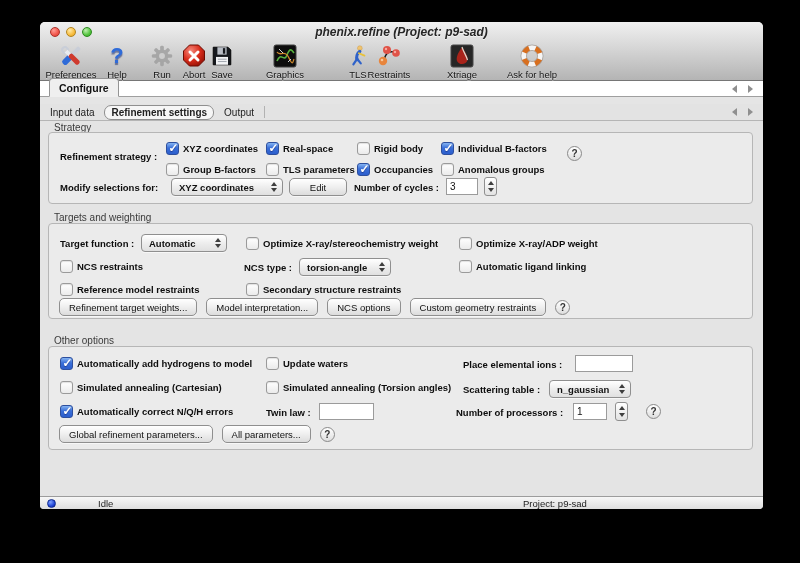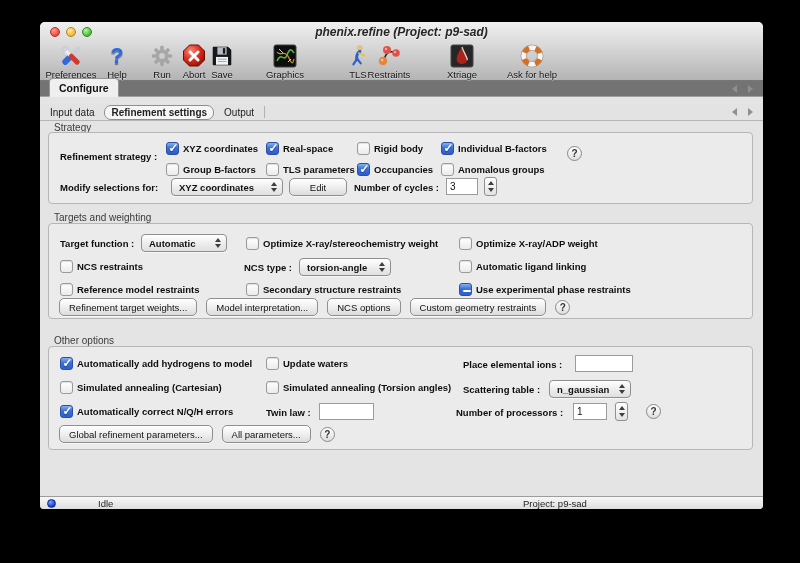--- a/index.html
+++ b/index.html
@@ -26,21 +26,21 @@
   .tb-item { position:absolute; top:1px; width:74px; height:38px; display:flex;
              flex-direction:column; align-items:center; justify-content:flex-start; cursor:default; }
   .tb-icon { width:26px; height:26px; display:flex; align-items:center; justify-content:center; }
   .tb-label { font-size:9.5px; color:#141414; margin-top:0px; white-space:nowrap;
               text-shadow:0 1px 0 rgba(255,255,255,.45); }
   .q-glyph { font-size:22px; line-height:24px; font-weight:bold; color:#2f6bd8;
              text-shadow:0 1.5px 1px rgba(20,40,110,.55); }
 
   
   .tabrow1 { position:absolute; left:0; top:59px; width:100%; height:16px;
-             border-bottom:1px solid #9f9f9f; background:#737373; }
+             border-bottom:1px solid #9f9f9f; background:#ffffff; }
   .tab-configure { position:absolute; left:9px; bottom:-1px; height:19px; padding:0 9px;
              background:#efefef; border:1px solid #949494; border-bottom:1px solid #efefef;
              border-radius:4px 4px 0 0; font-size:10.5px; font-weight:bold; color:#111;
              display:flex; align-items:center; }
   .tabrow2 { position:absolute; left:0; top:82px; width:100%; height:17px;
              background:#e3e3e3; border-bottom:1px solid #b5b5b5;
              display:flex; align-items:center; }
   .subtab { font-size:10px; color:#222; margin-left:10px; white-space:nowrap; }
   .subtab.selected { font-weight:bold; background:#f6f6f6; border:1px solid #8f8f8f;
              border-radius:7px; padding:0px 6px; line-height:13px; }
@@ -372,24 +372,20 @@
         </span>
 
       <span class="check" style="left:11px; top:58px">
           <span class="cb"></span>
           <span class="cl">Reference model restraints</span>
         </span>
       <span class="check" style="left:197px; top:58px">
           <span class="cb"></span>
           <span class="cl">Secondary structure restraints</span>
         </span>
-      <span class="check" style="left:410px; top:58px">
-          <span class="cb mixed"></span>
-          <span class="cl">Use experimental phase restraints</span>
-        </span>
 
       <div class="btnrow" style="left:10px; top:74px">
         <span class="btn">Refinement target weights...</span>
         <span class="btn">Model interpretation...</span>
         <span class="btn">NCS options</span>
         <span class="btn">Custom geometry restraints</span>
         <span class="helpbtn" style="position:static">?</span>
       </div>
     </div>
 

